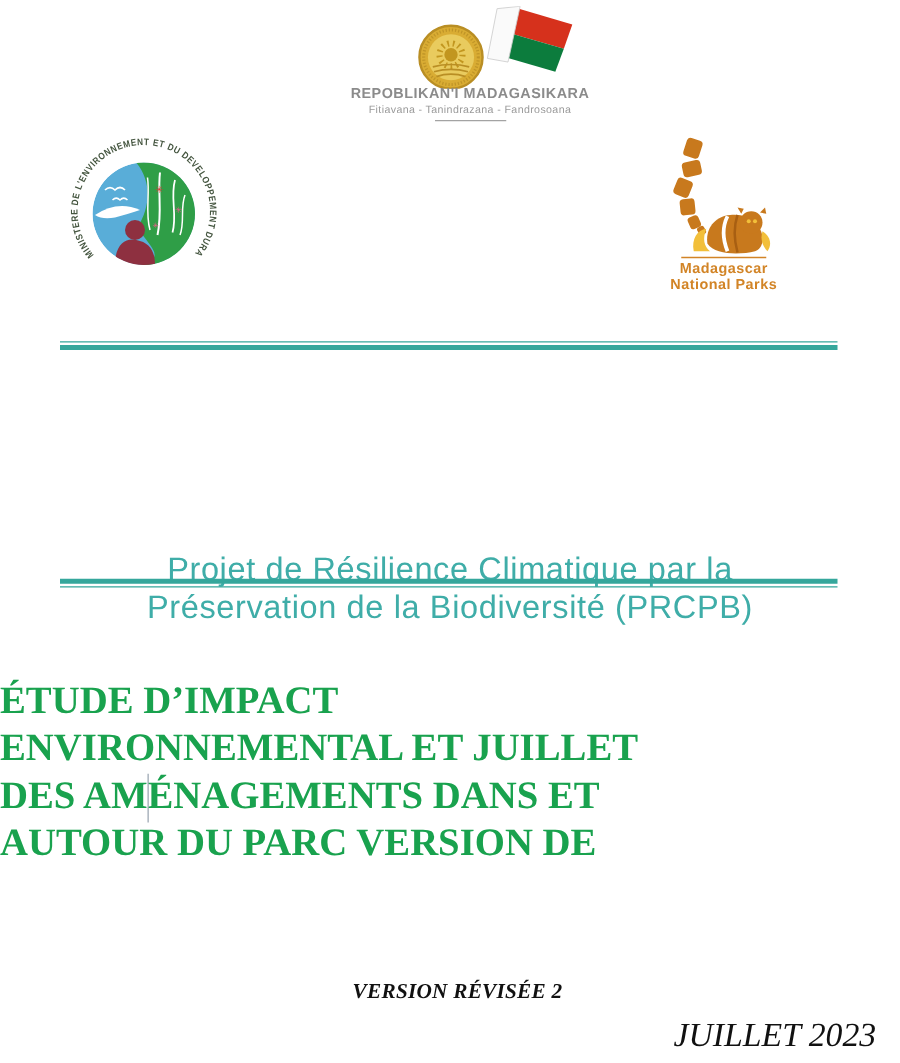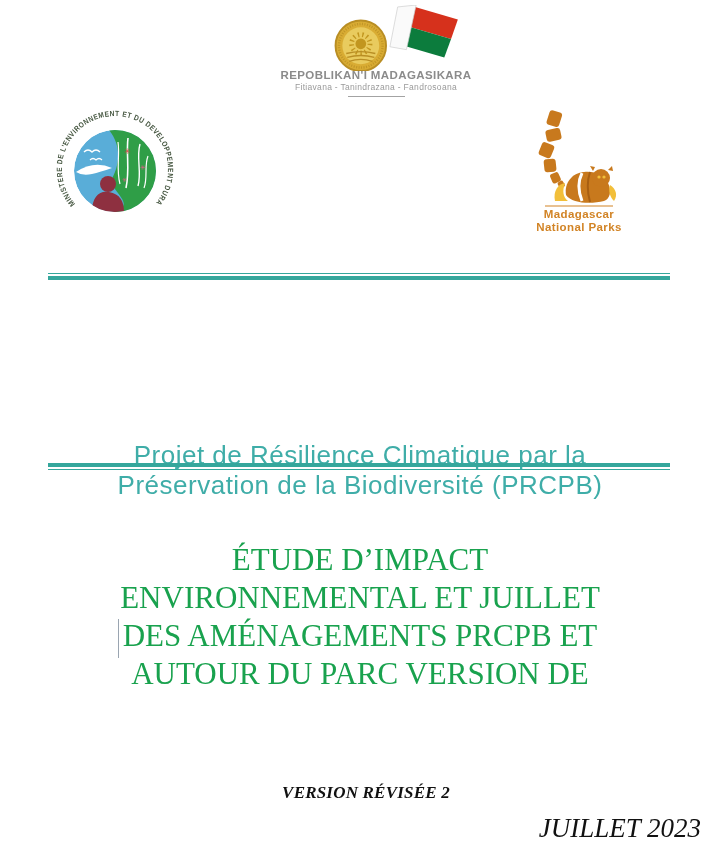--- a/index.html
+++ b/index.html
@@ -28,22 +28,22 @@
   #divider-mid{top:463px;}
   
   .project-title{
     position:absolute;left:0;top:397px;width:720px;text-align:center;
     color:#3fada8;font-size:26px;line-height:30px;letter-spacing:.5px;
     font-family:"Liberation Sans",sans-serif;
     margin-top:43px;
   }
   
   .main-title{
-    position:absolute;left:0;top:541px;width:720px;text-align:center;
-    color:#19a24e;font-size:31px;line-height:38px;font-weight:normal;
+    position:absolute;left:0;top:541px;width:720px;text-align:left;
+    color:#19a24e;font-size:31px;line-height:38px;font-weight:bold;
     font-family:"Liberation Serif",serif;
   }
   .main-title span{display:block;}
   .cursor-line{position:absolute;left:118px;top:619px;width:1px;height:39px;background:#9aa5b1;}
   
   .version-line{
     position:absolute;left:0;top:783px;width:732px;text-align:center;
     font-family:"Liberation Serif",serif;font-style:italic;font-weight:bold;
     font-size:17px;color:#111111;letter-spacing:.2px;
   }
@@ -151,21 +151,21 @@
 
   <div class="divider" id="divider-mid">
     <div class="thick"></div>
     <div class="gap"></div>
     <div class="thin"></div>
   </div>
 
   <div class="main-title">
     <span>ÉTUDE D’IMPACT</span>
     <span>ENVIRONNEMENTAL ET JUILLET</span>
-    <span>DES AMÉNAGEMENTS PRCPB ET</span>
+    <span>DES AMÉNAGEMENTS DANS ET</span>
     <span>AUTOUR DU PARC VERSION DE</span>
   </div>
   <div class="cursor-line"></div>
 
   <div class="version-line">VERSION RÉVISÉE 2</div>
   <div class="date-line">JUILLET 2023</div>
 
 </div>
 
 </body></html>

